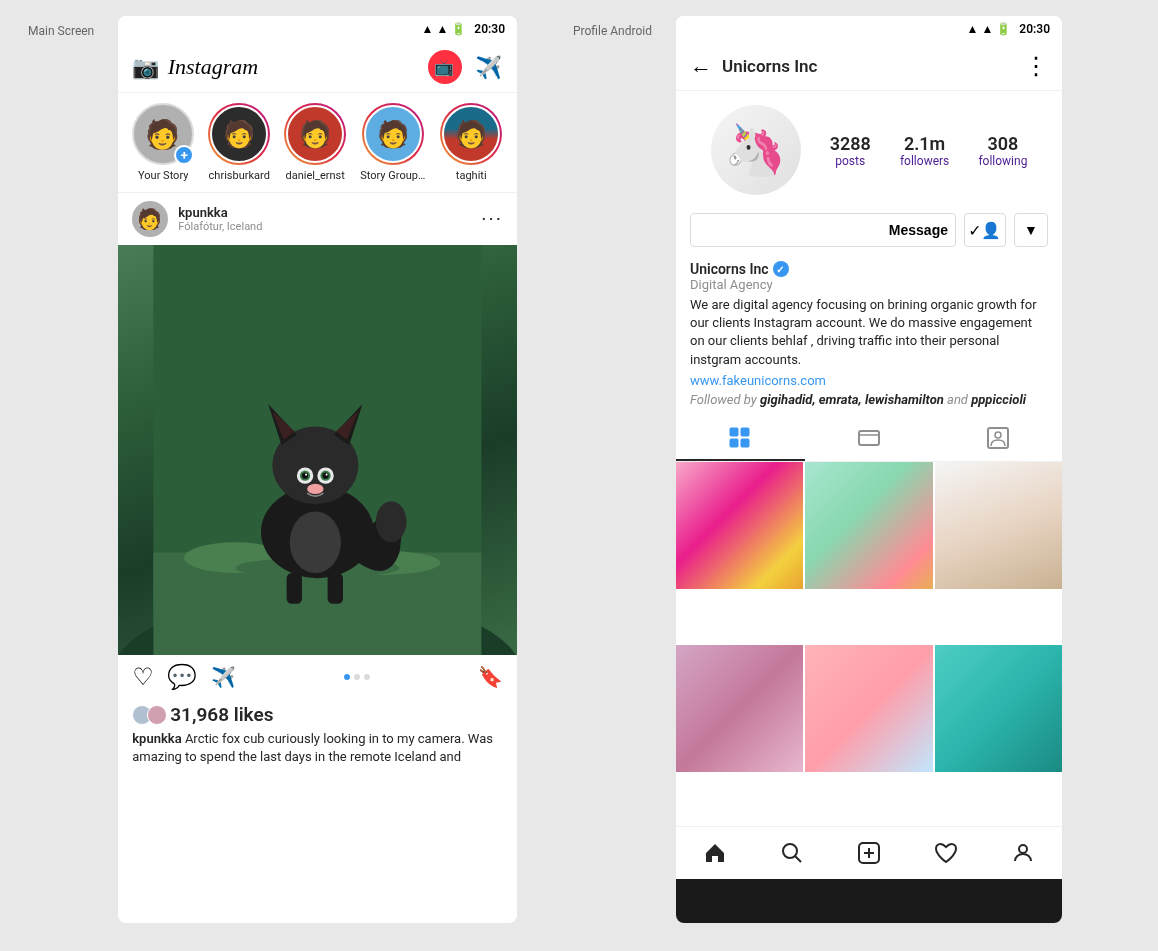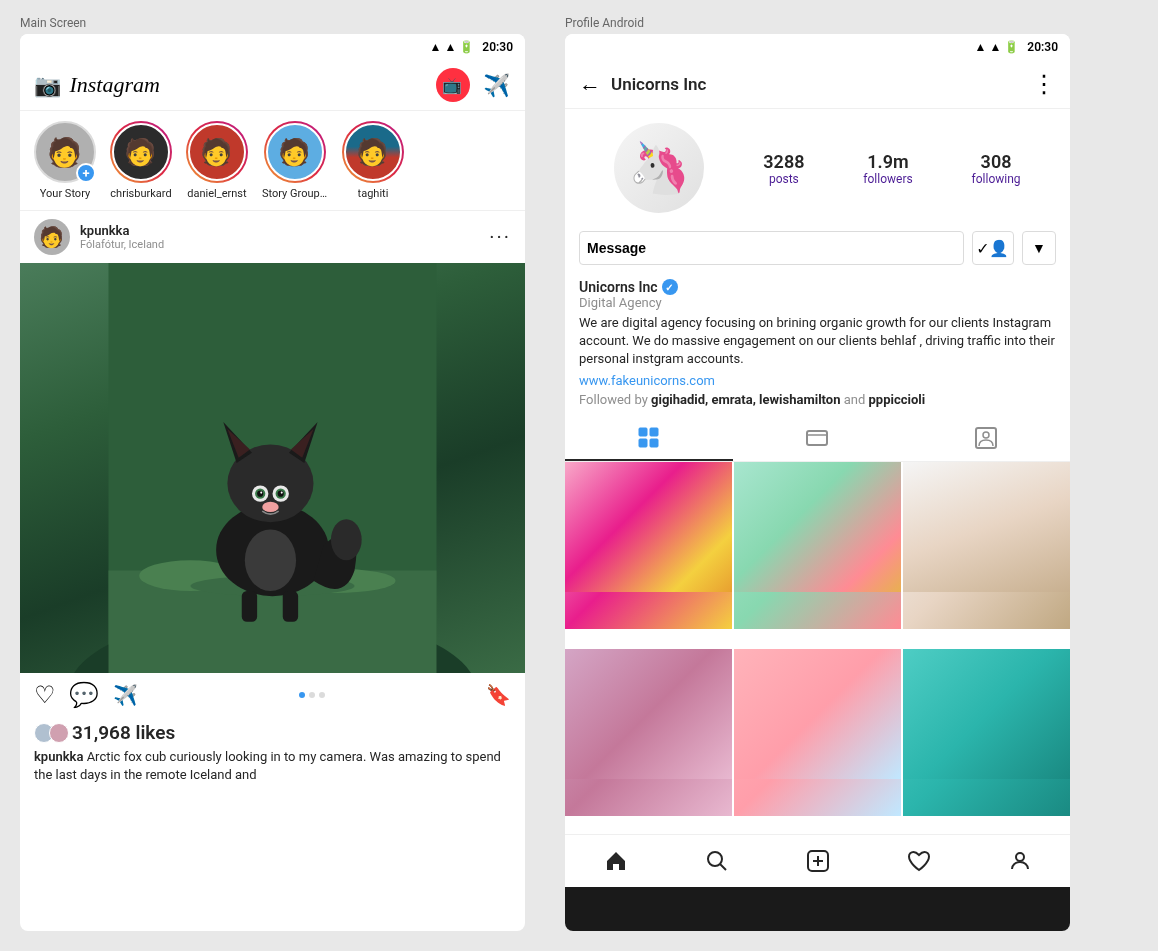--- a/index.html
+++ b/index.html
@@ -9,22 +9,22 @@
       width: 1158px;
       height: 951px;
       overflow: hidden;
       display: flex;
       gap: 0;
     }
 
     
     .screen-wrapper {
       display: flex;
-      flex-direction: column;
-      padding: 8px;
+      flex-direction: row;
+      padding: 16px;
     }
     .screen-label {
       font-size: 12px;
       color: #666;
       padding: 8px 12px 4px;
     }
 
     
     .phone-frame {
       background: #fff;
@@ -371,21 +371,21 @@
     }
     .message-btn {
       flex: 1;
       padding: 7px;
       border: 1px solid #dbdbdb;
       background: #fff;
       border-radius: 4px;
       font-size: 14px;
       font-weight: 600;
       cursor: pointer;
-      text-align: left;
+      text-align: right;
     }
     .following-btn {
       width: 42px;
       height: 34px;
       border: 1px solid #dbdbdb;
       background: #fff;
       border-radius: 4px;
       display: flex;
       align-items: center;
       justify-content: center;
@@ -439,20 +439,21 @@
       margin: 4px 0;
     }
     .bio-link {
       font-size: 13px;
       color: #3897f0;
     }
     .bio-followed-by {
       font-size: 13px;
       color: #8e8e8e;
       margin-top: 4px;
+      font-style: italic;
     }
     .bio-followed-by strong {
       color: #262626;
     }
 
     
     .igtv-section {
       display: flex;
       align-items: center;
       gap: 12px;
@@ -761,21 +762,21 @@
           <div class="profile-avatar">
             
             🦄
           </div>
         </div>
         <div class="stat-col">
           <span class="stat-number">3288</span>
           <span class="stat-label">posts</span>
         </div>
         <div class="stat-col">
-          <span class="stat-number">1.9m</span>
+          <span class="stat-number">2.1m</span>
           <span class="stat-label">followers</span>
         </div>
         <div class="stat-col">
           <span class="stat-number">308</span>
           <span class="stat-label">following</span>
         </div>
       </div>
 
       <div class="profile-buttons">
         <button class="message-btn">Message</button>

